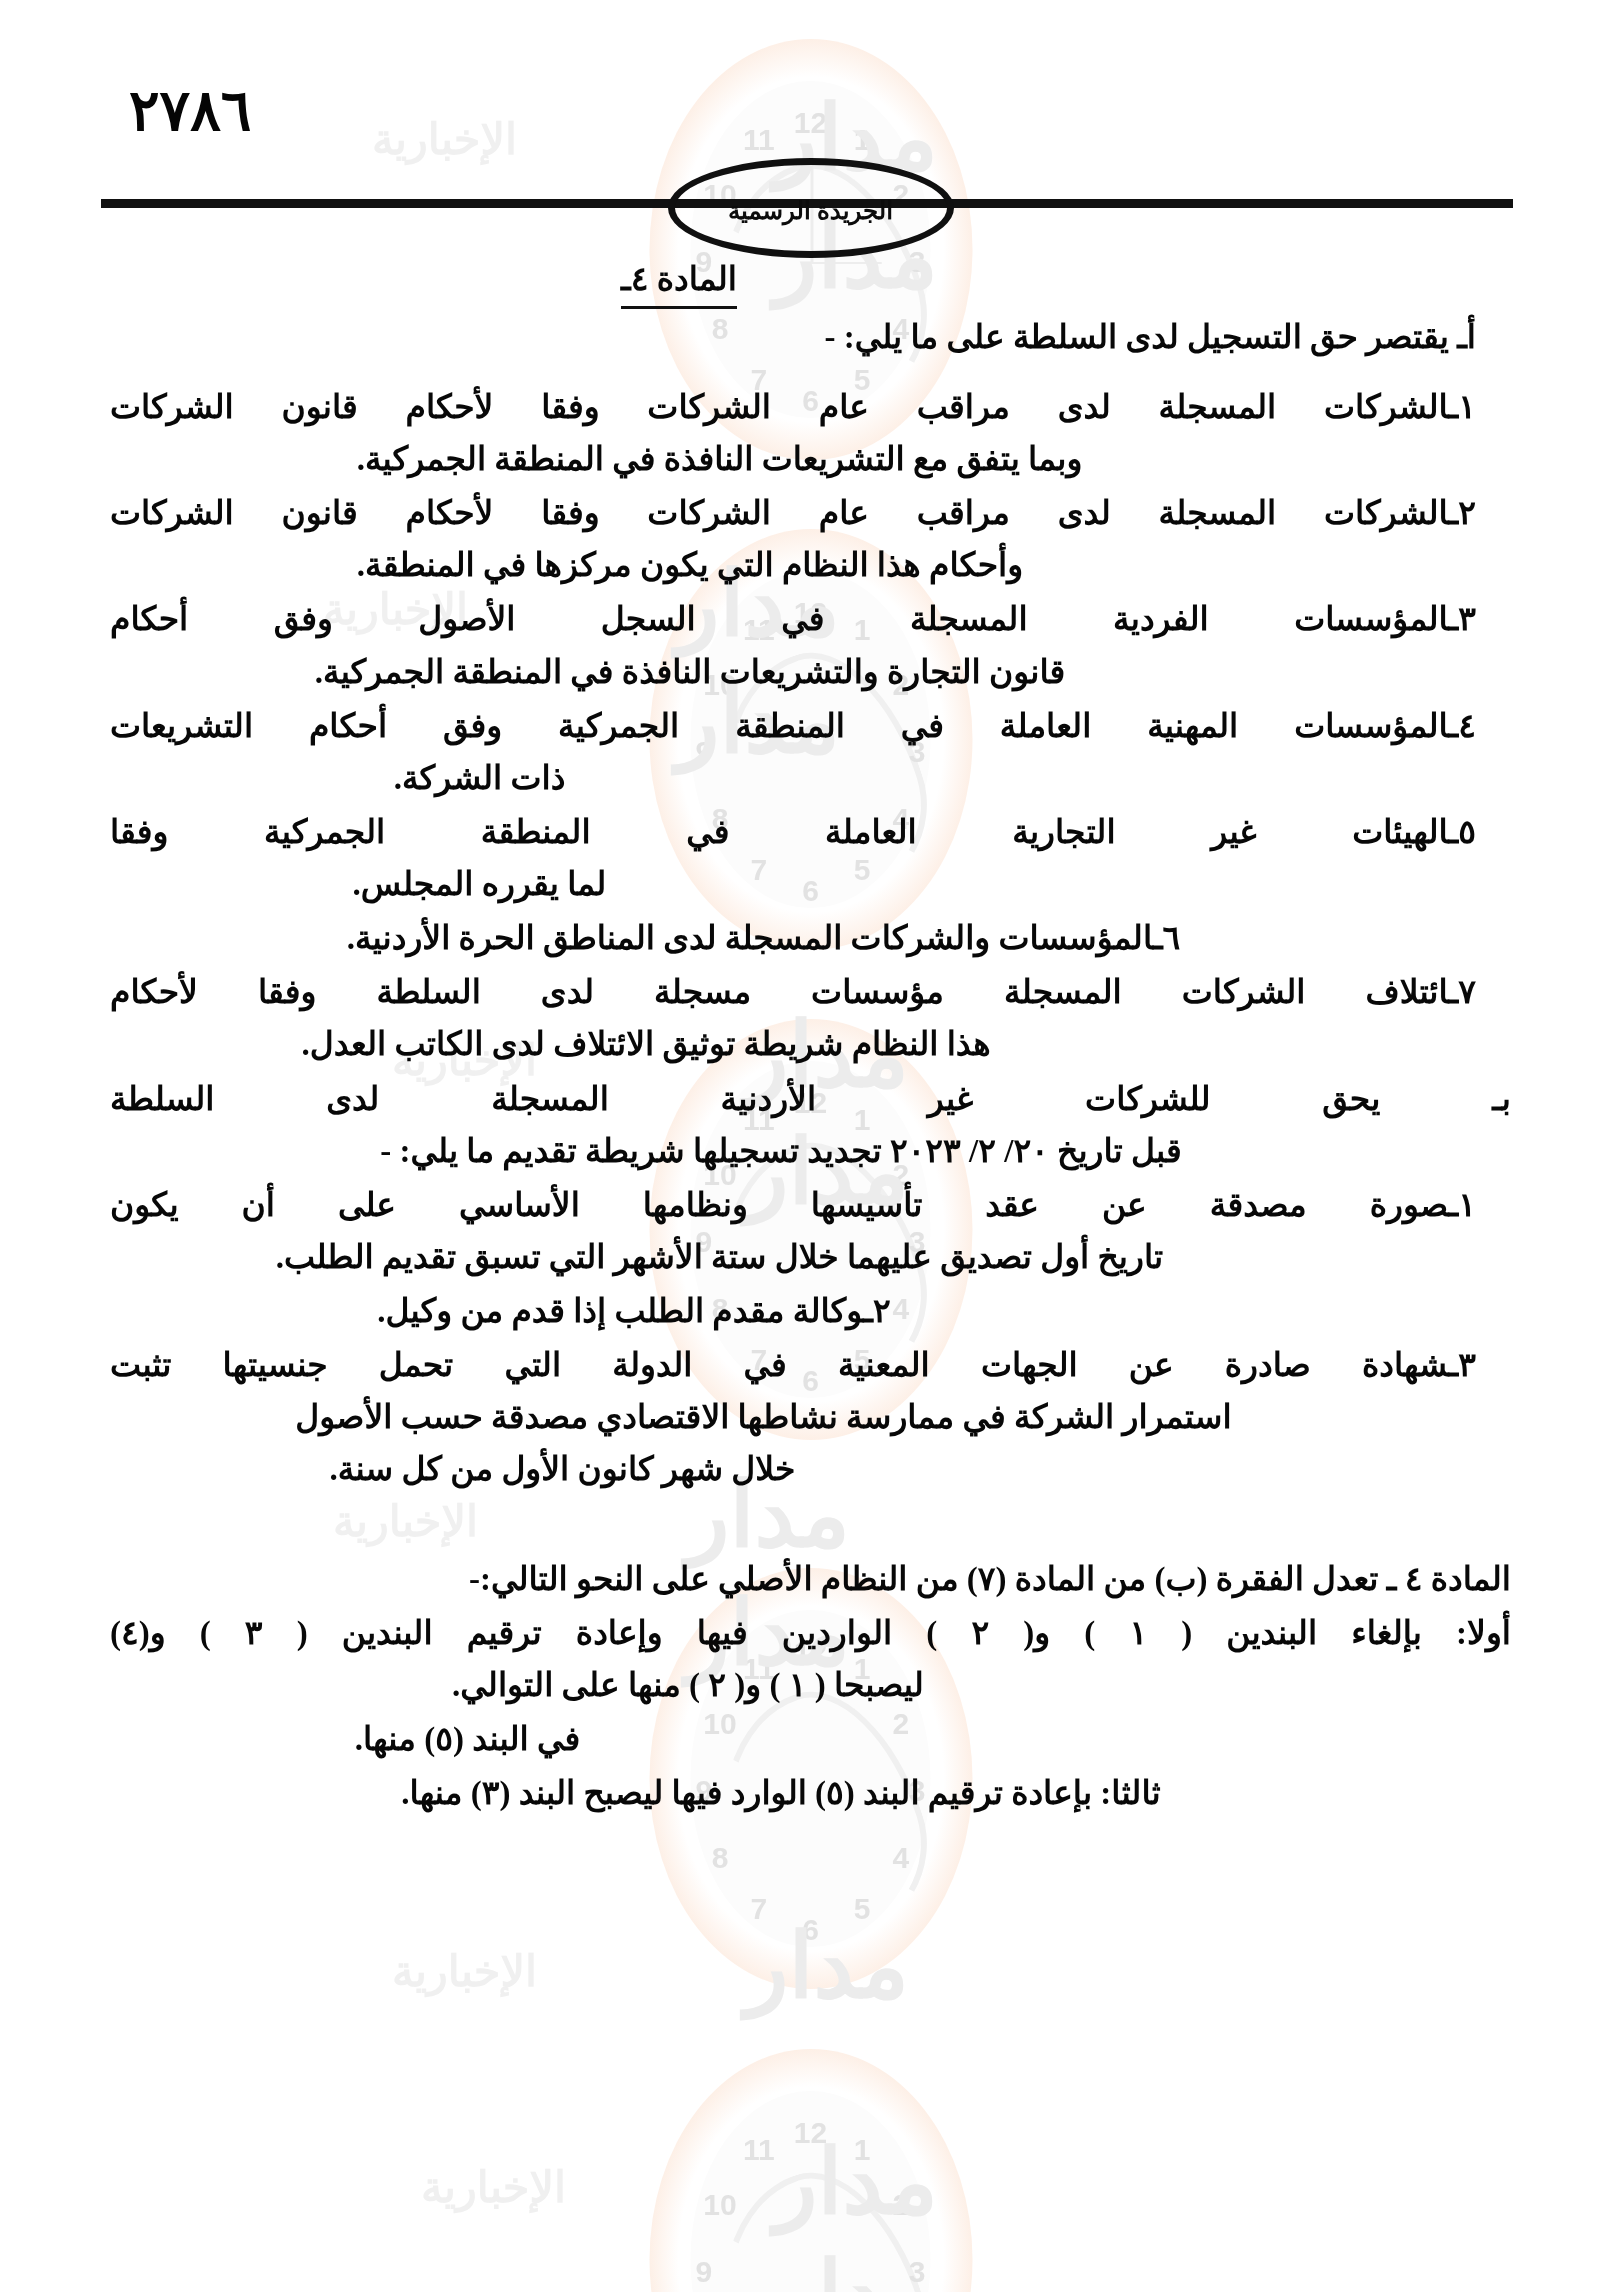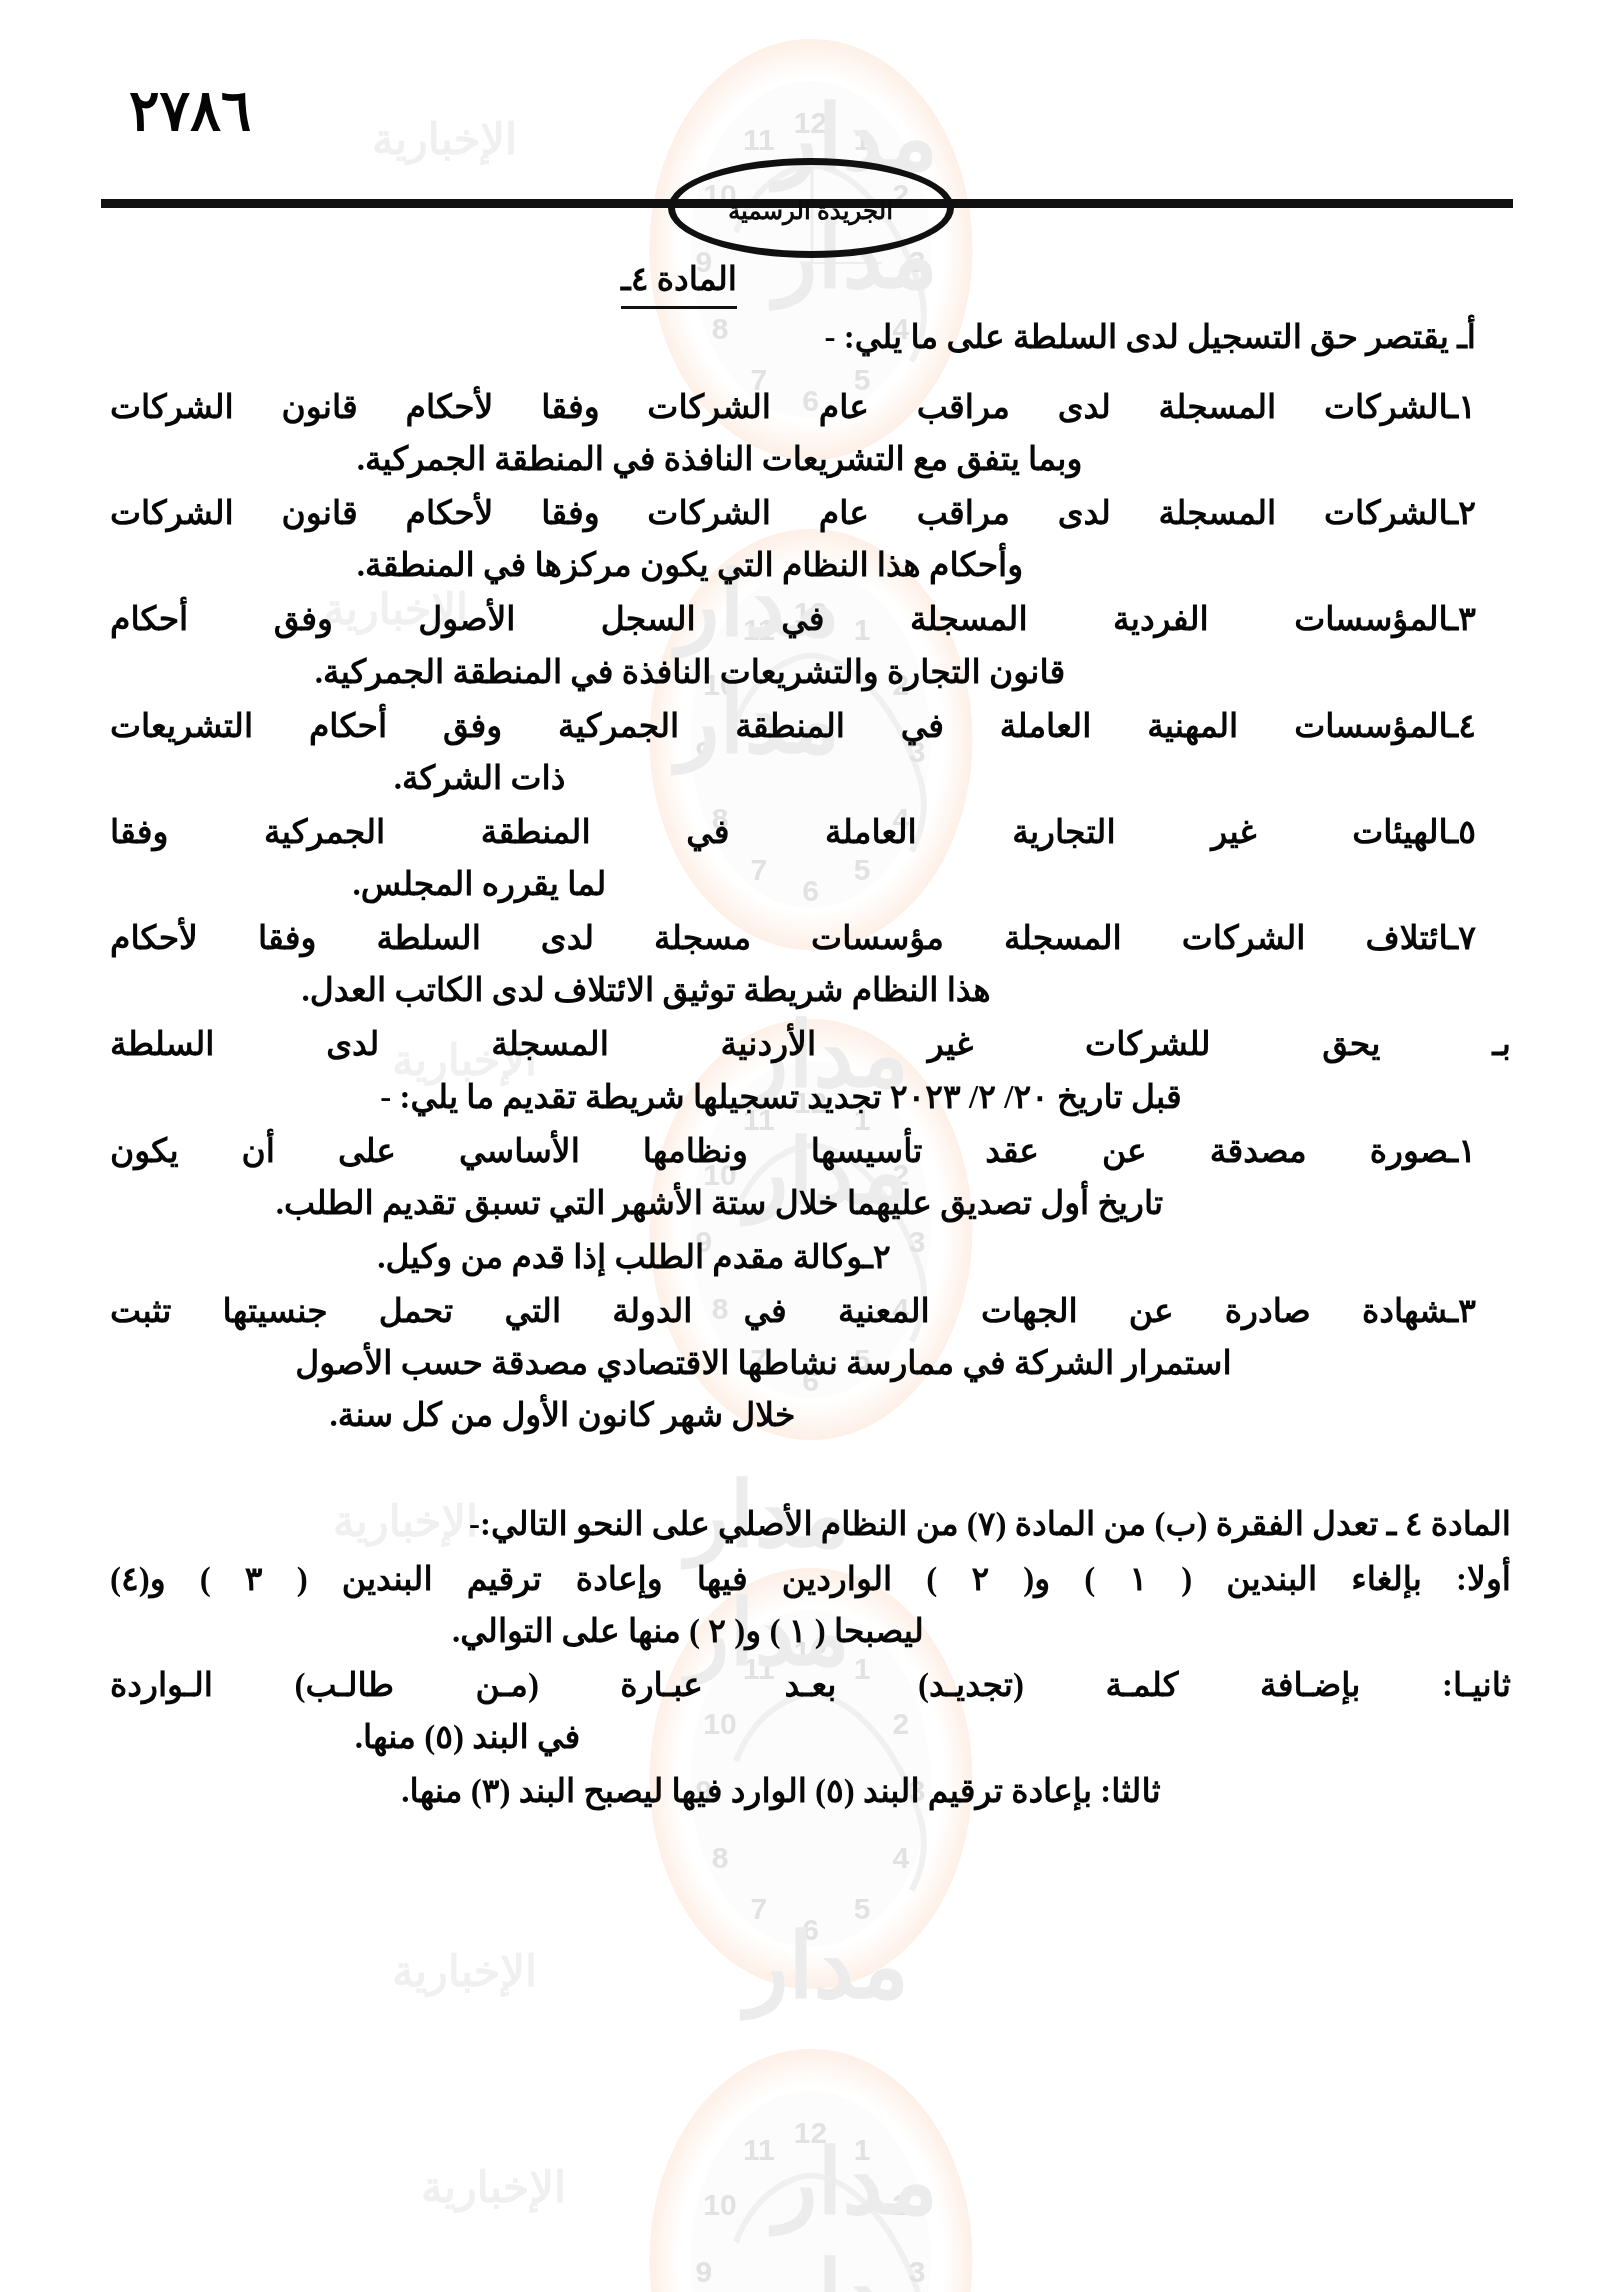--- a/index.html
+++ b/index.html
@@ -350,20 +350,23 @@
     <div class="block indent-1">
       <p class="line"><span>٤ـ</span><span>المؤسسات المهنية العاملة في المنطقة الجمركية وفق أحكام التشريعات</span></p>
       <p class="line center-last indent-11">ذات الشركة.</p>
     </div>
 
     <div class="block indent-1">
       <p class="line"><span>٥ـ</span><span>الهيئات غير التجارية العاملة في المنطقة الجمركية وفقا</span></p>
       <p class="line center-last indent-11">لما يقرره المجلس.</p>
     </div>
 
+    <div class="block indent-1">
+      <p class="line center-last indent-2"><span>٦ـ</span><span>المؤسسات والشركات المسجلة لدى المناطق الحرة الأردنية.</span></p>
+    </div>
 
     <div class="block indent-1">
       <p class="line"><span>٧ـ</span><span>ائتلاف الشركات المسجلة مؤسسات مسجلة لدى السلطة وفقا لأحكام</span></p>
       <p class="line center-last indent-6">هذا النظام شريطة توثيق الائتلاف لدى الكاتب العدل.</p>
     </div>
 
     <div class="block">
       <p class="line">بـ يحق للشركات غير الأردنية المسجلة لدى السلطة</p>
       <p class="line center-last indent-2">قبل تاريخ ٢٠/ ٢/ ٢٠٢٣ تجديد تسجيلها شريطة تقديم ما يلي: -</p>
     </div>
@@ -388,21 +391,20 @@
     <div class="block">
       <p class="line last">المادة ٤ ـ تعدل الفقرة (ب) من المادة (٧) من النظام الأصلي على النحو التالي:-</p>
     </div>
 
     <div class="block">
       <p class="line">أولا: بإلغاء البندين ( ١ ) و( ٢ ) الواردين فيها وإعادة ترقيم البندين ( ٣ ) و(٤)</p>
       <p class="line center-last indent-5">ليصبحا ( ١ ) و( ٢ ) منها على التوالي.</p>
     </div>
 
     <div class="block">
-      <p class="line">ثانيـا: بإضـافة كلمـة (تجديـد) بعـد عبـارة (مـن طالـب) الـواردة</p>
       <p class="line center-last indent-12">في البند (٥) منها.</p>
     </div>
 
     <div class="block">
       <p class="line center-last indent-2">ثالثا: بإعادة ترقيم البند (٥) الوارد فيها ليصبح البند (٣) منها.</p>
     </div>
 
   </div>
 </div>
 

